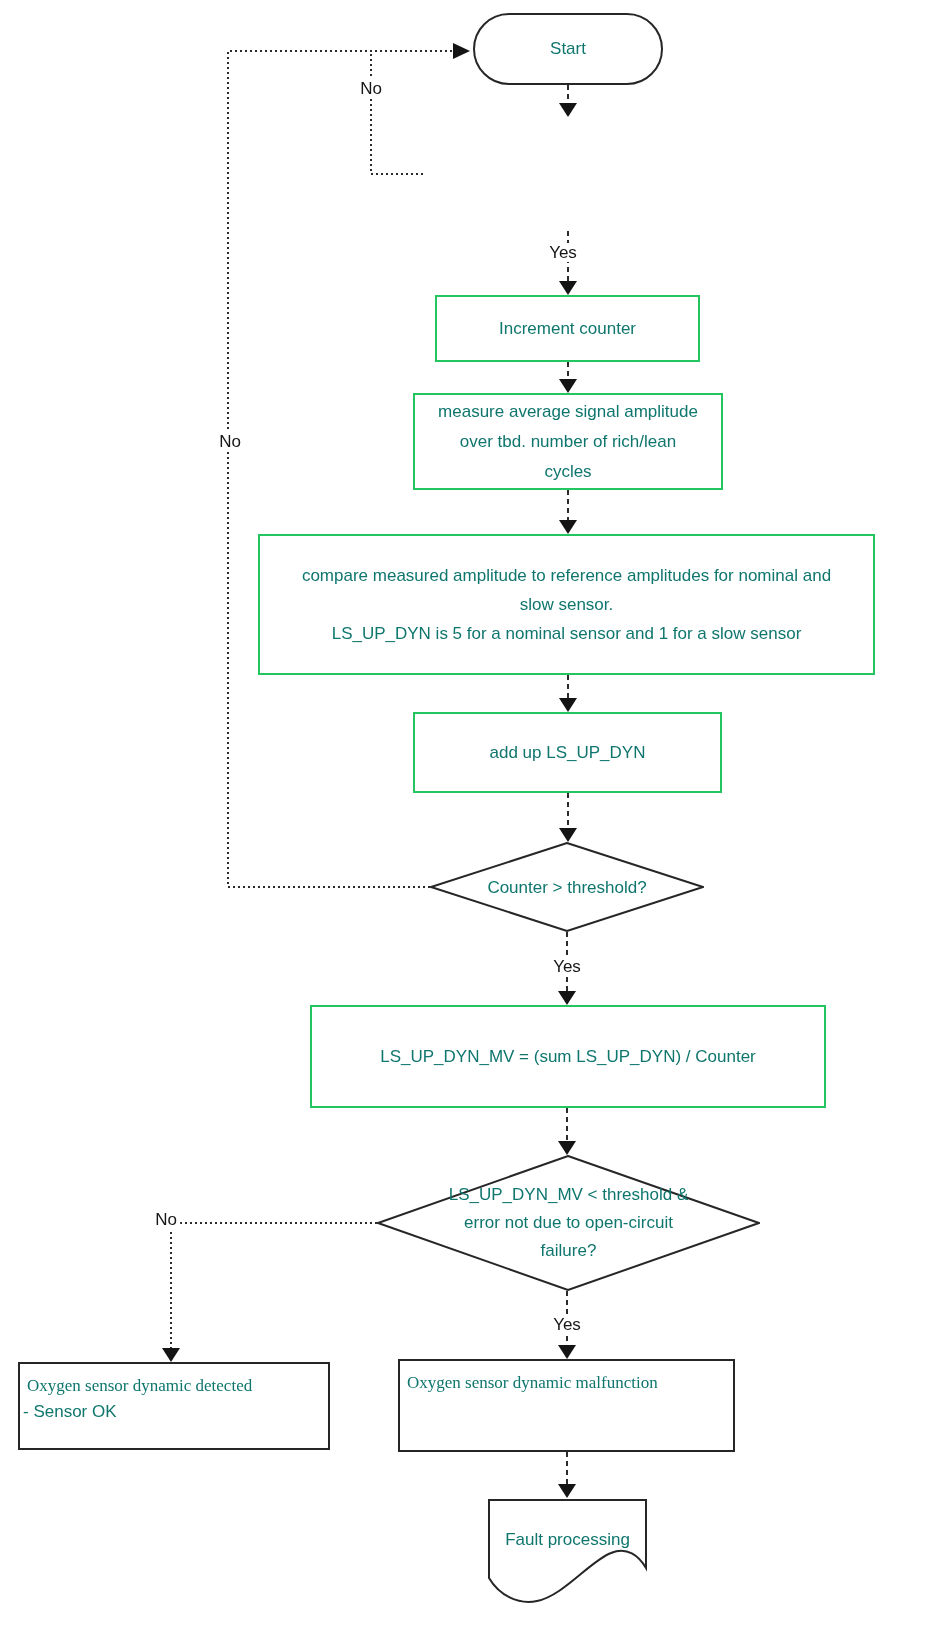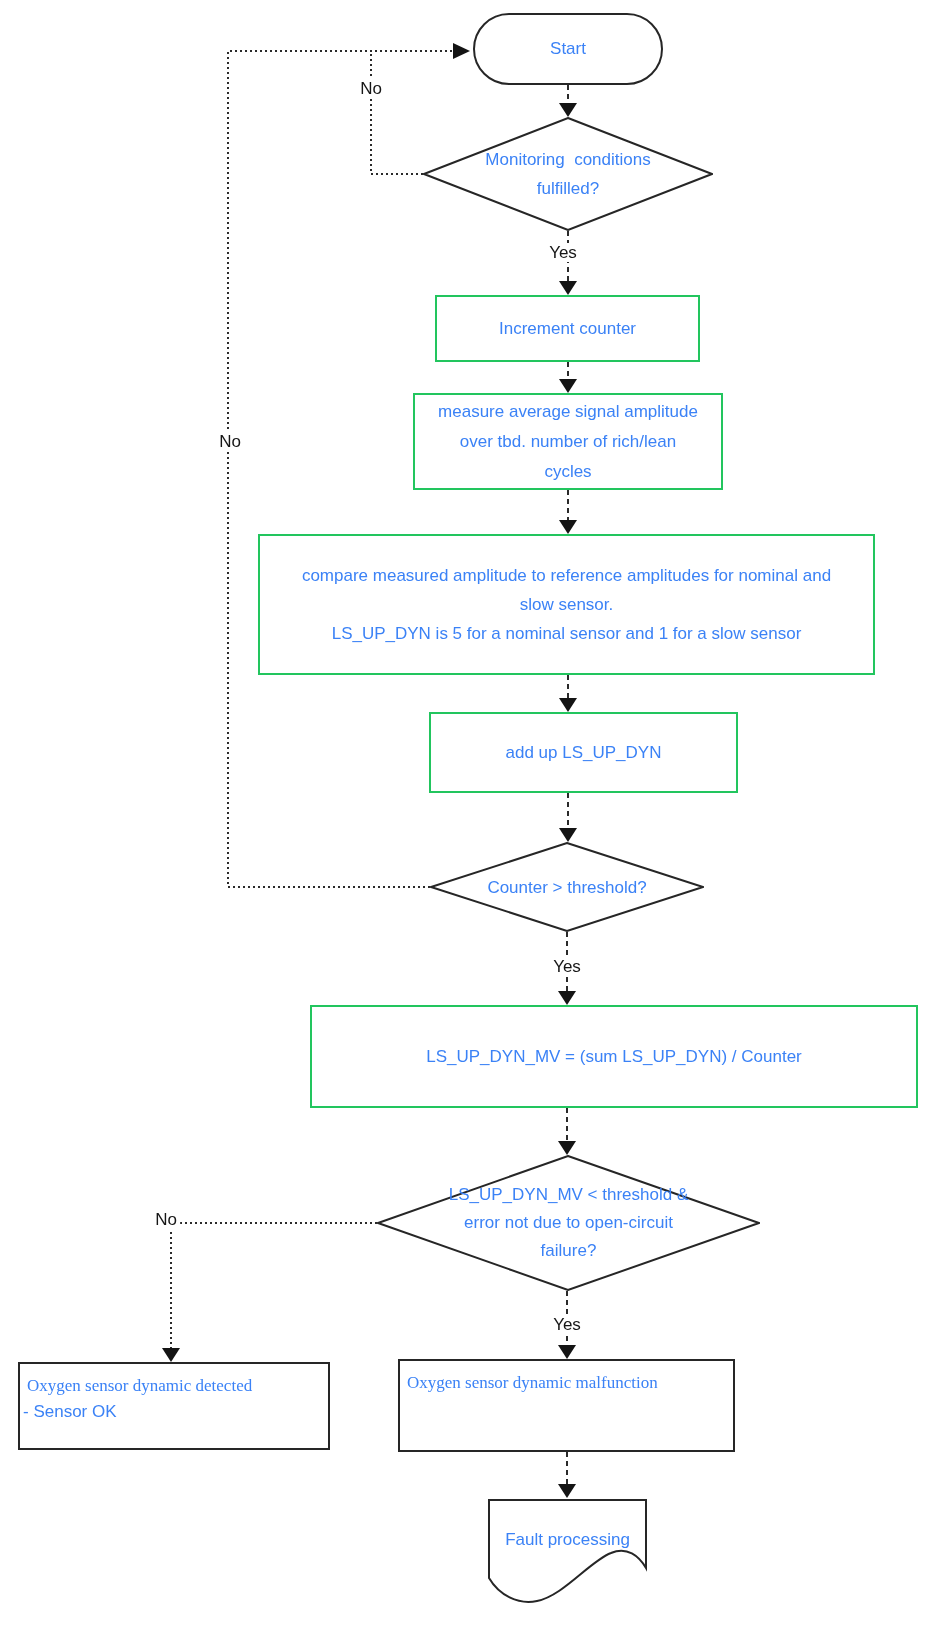--- a/index.html
+++ b/index.html
@@ -10,21 +10,21 @@
     background: #ffffff;
     font-family: "Liberation Sans", sans-serif;
     color: #161616;
     overflow: hidden;
   }
   .layer { position: absolute; left: 0; top: 0; }
   .node {
     position: absolute;
     box-sizing: border-box;
     font-size: 17px;
-    color: #3b82f6;
+    color: #0f766e;
   }
   .rectnode {
     border: 2px solid #22c55e;
     background: #ffffff;
     display: flex;
     flex-direction: column;
     align-items: center;
     justify-content: center;
     text-align: center;
   }
@@ -127,60 +127,51 @@
     <g>
       <path class="dotline" d="M377 1223 H171 V1348"></path>
       <polygon class="arrow" points="162,1348 180,1348 171,1362"></polygon>
     </g>
   </svg>
 
   <div class="node ovalnode" style="left:473px; top:13px; width:190px; height:72px;">
     <span>Start</span>
   </div>
 
-  <div class="node shapenode" style="left:423px; top:117px; width:290px; height:114px;">
-    <svg width="290" height="114" viewBox="0 0 290 114">
-      <polygon class="outline" points="145,1 289,57 145,113 1,57"></polygon>
-    </svg>
-    <div class="textwrap">
-      <div class="line">Monitoring  conditions</div>
-      <div class="line">fulfilled?</div>
-    </div>
-  </div>
 
   <div class="node rectnode" style="left:435px; top:295px; width:265px; height:67px;">
     <span>Increment counter</span>
   </div>
 
   <div class="node rectnode lh30" style="left:413px; top:393px; width:310px; height:97px;">
     <div class="line">measure average signal amplitude</div>
     <div class="line">over tbd. number of rich/lean</div>
     <div class="line">cycles</div>
   </div>
 
   <div class="node rectnode" style="left:258px; top:534px; width:617px; height:141px;">
     <div class="line">compare measured amplitude to reference amplitudes for nominal and</div>
     <div class="line">slow sensor.</div>
     <div class="line">LS_UP_DYN is 5 for a nominal sensor and 1 for a slow sensor</div>
   </div>
 
-  <div class="node rectnode" style="left:429px; top:712px; width:309px; height:81px;">
+  <div class="node rectnode" style="left:413px; top:712px; width:309px; height:81px;">
     <span>add up LS_UP_DYN</span>
   </div>
 
   <div class="node shapenode" style="left:430px; top:842px; width:274px; height:90px;">
     <svg width="274" height="90" viewBox="0 0 274 90">
       <polygon class="outline" points="137,1 273,45 137,89 1,45"></polygon>
     </svg>
     <div class="textwrap">
       <div class="line">Counter &gt; threshold?</div>
     </div>
   </div>
 
-  <div class="node rectnode" style="left:310px; top:1005px; width:608px; height:103px;">
+  <div class="node rectnode" style="left:310px; top:1005px; width:516px; height:103px;">
     <span>LS_UP_DYN_MV = (sum LS_UP_DYN) / Counter</span>
   </div>
 
   <div class="node shapenode lh28" style="left:377px; top:1155px; width:383px; height:136px;">
     <svg width="383" height="136" viewBox="0 0 383 136">
       <polygon class="outline" points="191,1 382,68 191,135 1,68"></polygon>
     </svg>
     <div class="textwrap">
       <div class="line">LS_UP_DYN_MV &lt; threshold &amp;</div>
       <div class="line">error not due to open-circuit</div>

